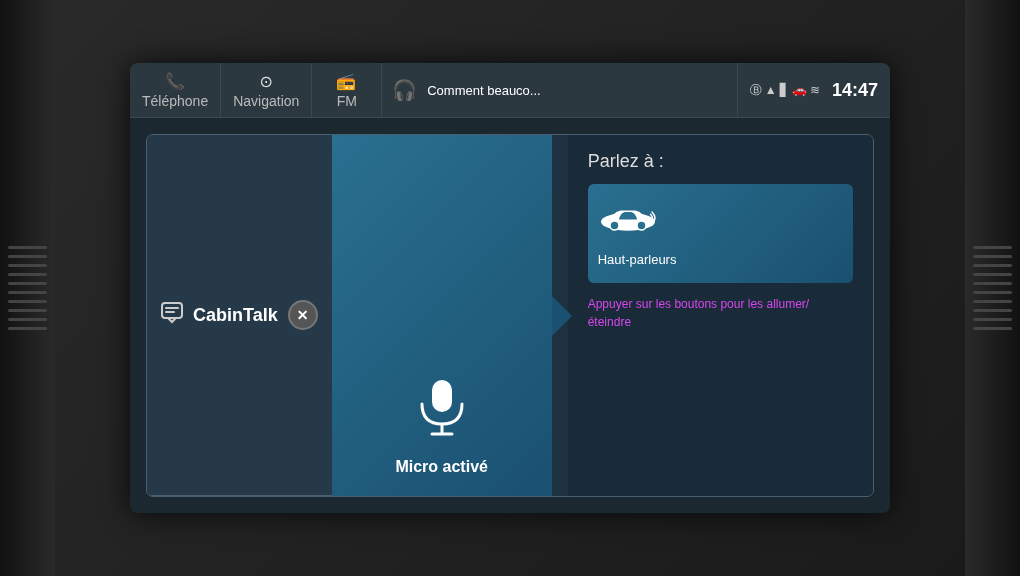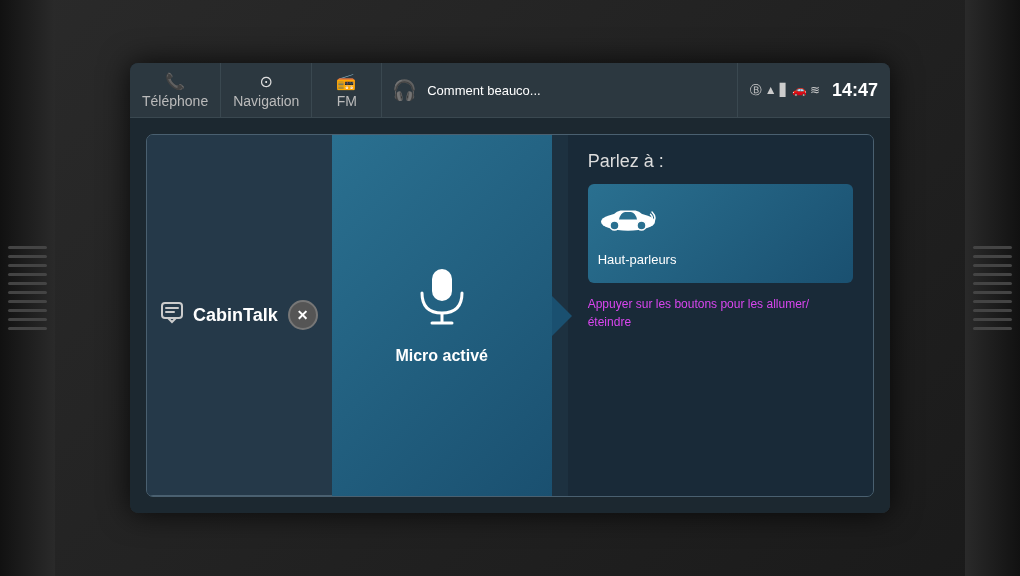--- a/index.html
+++ b/index.html
@@ -211,21 +211,21 @@
       align-items: stretch;
     }
 
     
     .micro-section {
       width: 220px;
       background: linear-gradient(135deg, #2a7090 0%, #1a5070 100%);
       display: flex;
       flex-direction: column;
       align-items: center;
-      justify-content: center;
+      justify-content: flex-end;
       gap: 12px;
       padding: 20px;
       position: relative;
     }
     .micro-section::after {
       content: '';
       position: absolute;
       right: -20px;
       top: 50%;
       transform: translateY(-50%);

